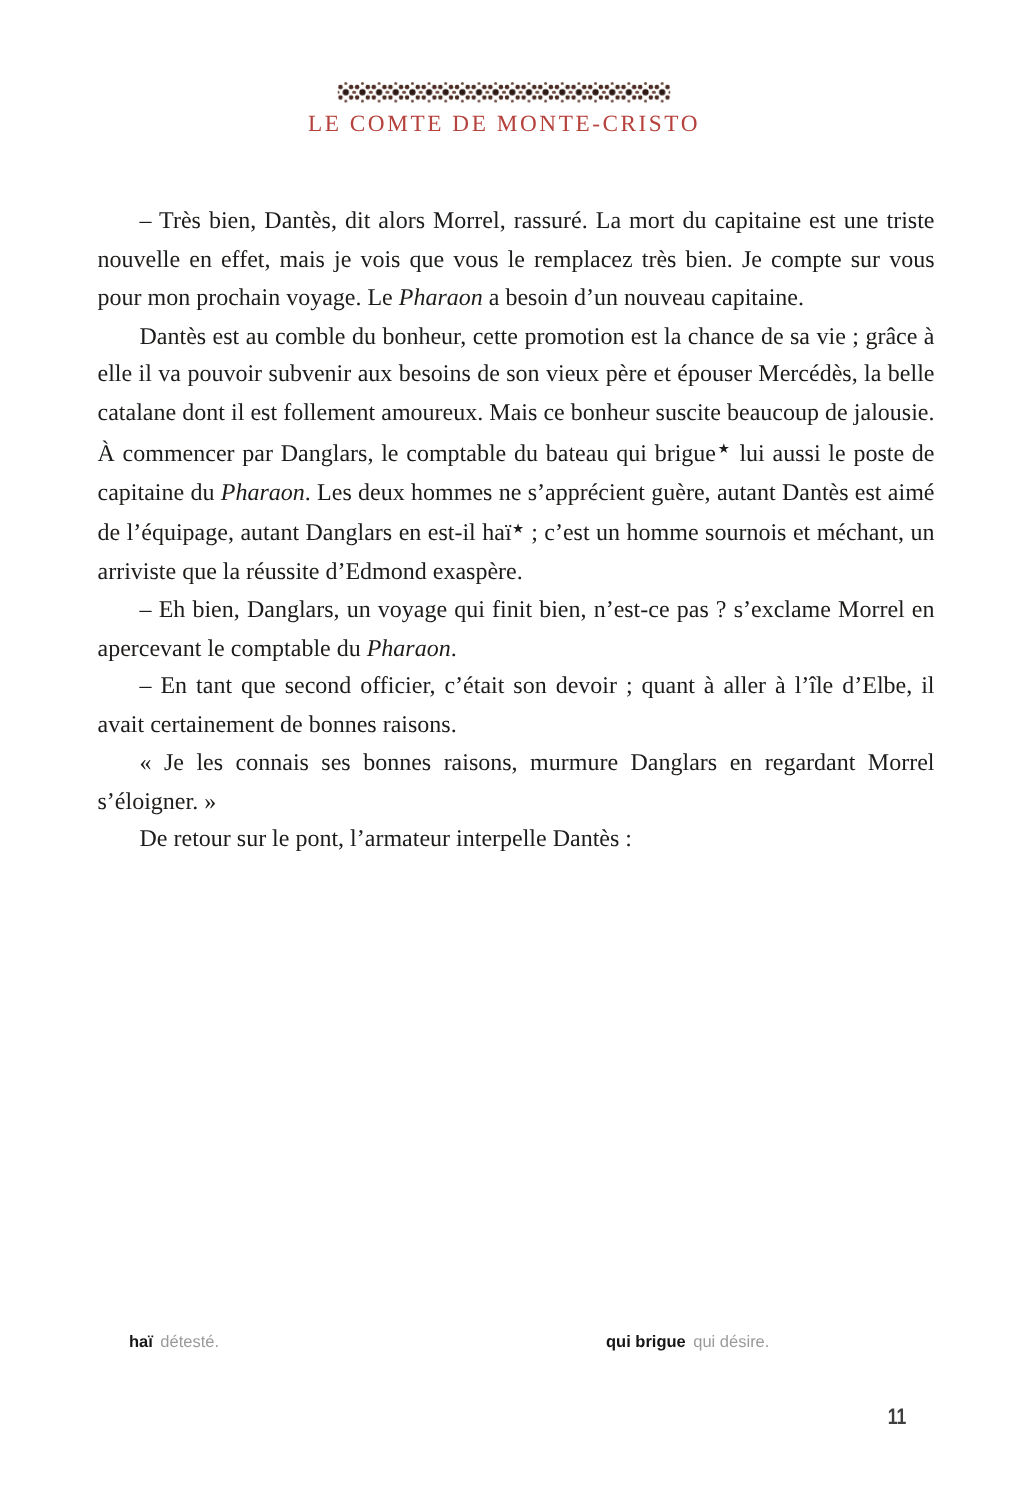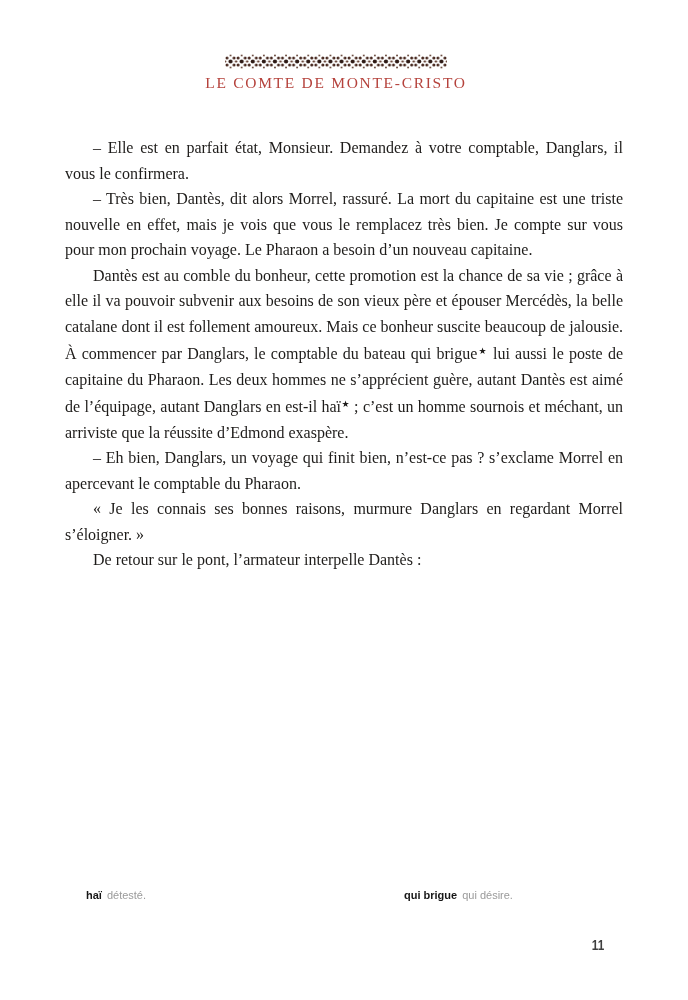--- a/index.html
+++ b/index.html
@@ -36,21 +36,21 @@
     position: absolute;
     top: 135px;
     left: 65px;
     width: 558px;
     font-size: 16px;
     line-height: 25.5px;
     text-align: justify;
     color: #1e1c1a;
   }
   .para { margin: 0; text-indent: 28px; }
-  .italic { }
+  .italic { font-style: italic; }
   .star {
     font-family: "DejaVu Sans", sans-serif;
     font-size: 9px;
     vertical-align: 5px;
     letter-spacing: 0;
   }
   .footnote {
     position: absolute;
     top: 889px;
     font-family: "Liberation Sans", "DejaVu Sans", sans-serif;
@@ -92,24 +92,24 @@
         <circle cx="0.4" cy="7.5" r="1" fill="#6b4a3e"></circle>
         <circle cx="10.7" cy="7.5" r="1" fill="#6b4a3e"></circle>
       </pattern>
     </defs>
     <rect x="0" y="0" width="222" height="15" fill="url(#orn-tile)"></rect>
   </svg>
 
   <h1 class="chapter-title">LE COMTE DE MONTE-CRISTO</h1>
 
   <div class="body-text">
-      <p class="para"><span>– Elle est en parfait état, Monsieur. Demandez à votre comptable, Danglars, il vous le confirmera.</span></p>
       <p class="para"><span>– Très bien, Dantès, dit alors Morrel, rassuré. La mort du capitaine est une triste nouvelle en effet, mais je vois que vous le remplacez très bien. Je compte sur vous pour mon prochain voyage. Le </span><span class="italic">Pharaon</span><span> a besoin d’un nouveau capitaine.</span></p>
       <p class="para"><span>Dantès est au comble du bonheur, cette promotion est la chance de sa vie&nbsp;; grâce à elle il va pouvoir subvenir aux besoins de son vieux père et épouser Mercédès, la belle catalane dont il est follement amoureux. Mais ce bonheur suscite beaucoup de jalousie. À commencer par Danglars, le comptable du bateau qui brigue</span><span class="star">★</span><span> lui aussi le poste de capitaine du </span><span class="italic">Pharaon</span><span>. Les deux hommes ne s’apprécient guère, autant Dantès est aimé de l’équipage, autant Danglars en est-il haï</span><span class="star">★</span><span>&nbsp;; c’est un homme sournois et méchant, un arriviste que la réussite d’Edmond exaspère.</span></p>
       <p class="para"><span>– Eh bien, Danglars, un voyage qui finit bien, n’est-ce pas&nbsp;? s’exclame Morrel en apercevant le comptable du </span><span class="italic">Pharaon</span><span>.</span></p>
+      <p class="para"><span>– En tant que second officier, c’était son devoir&nbsp;; quant à aller à l’île d’Elbe, il avait certainement de bonnes raisons.</span></p>
       <p class="para"><span>«&nbsp;Je les connais ses bonnes raisons, murmure Danglars en regardant Morrel s’éloigner.&nbsp;»</span></p>
       <p class="para"><span>De retour sur le pont, l’armateur interpelle Dantès&nbsp;:</span></p>
     </div>
 
   <div class="footnote footnote-left">
     <span class="note-term">haï</span><span class="note-def">détesté.</span>
   </div>
 
   <div class="footnote footnote-right">
     <span class="note-term">qui brigue</span><span class="note-def">qui désire.</span>

